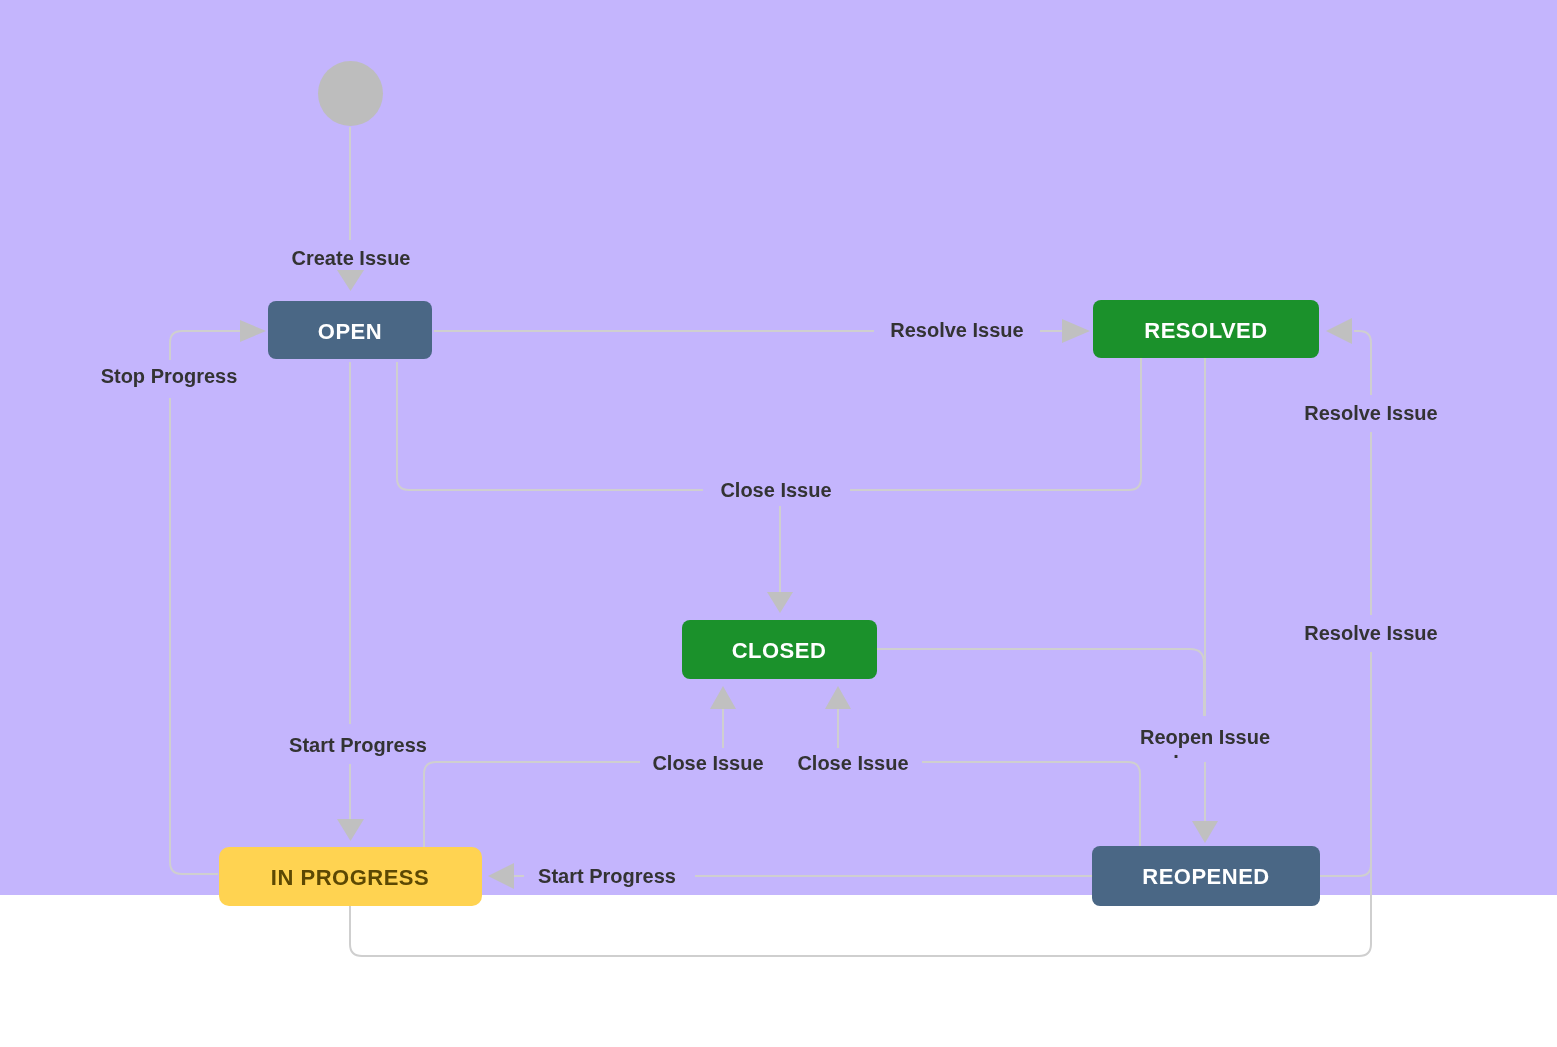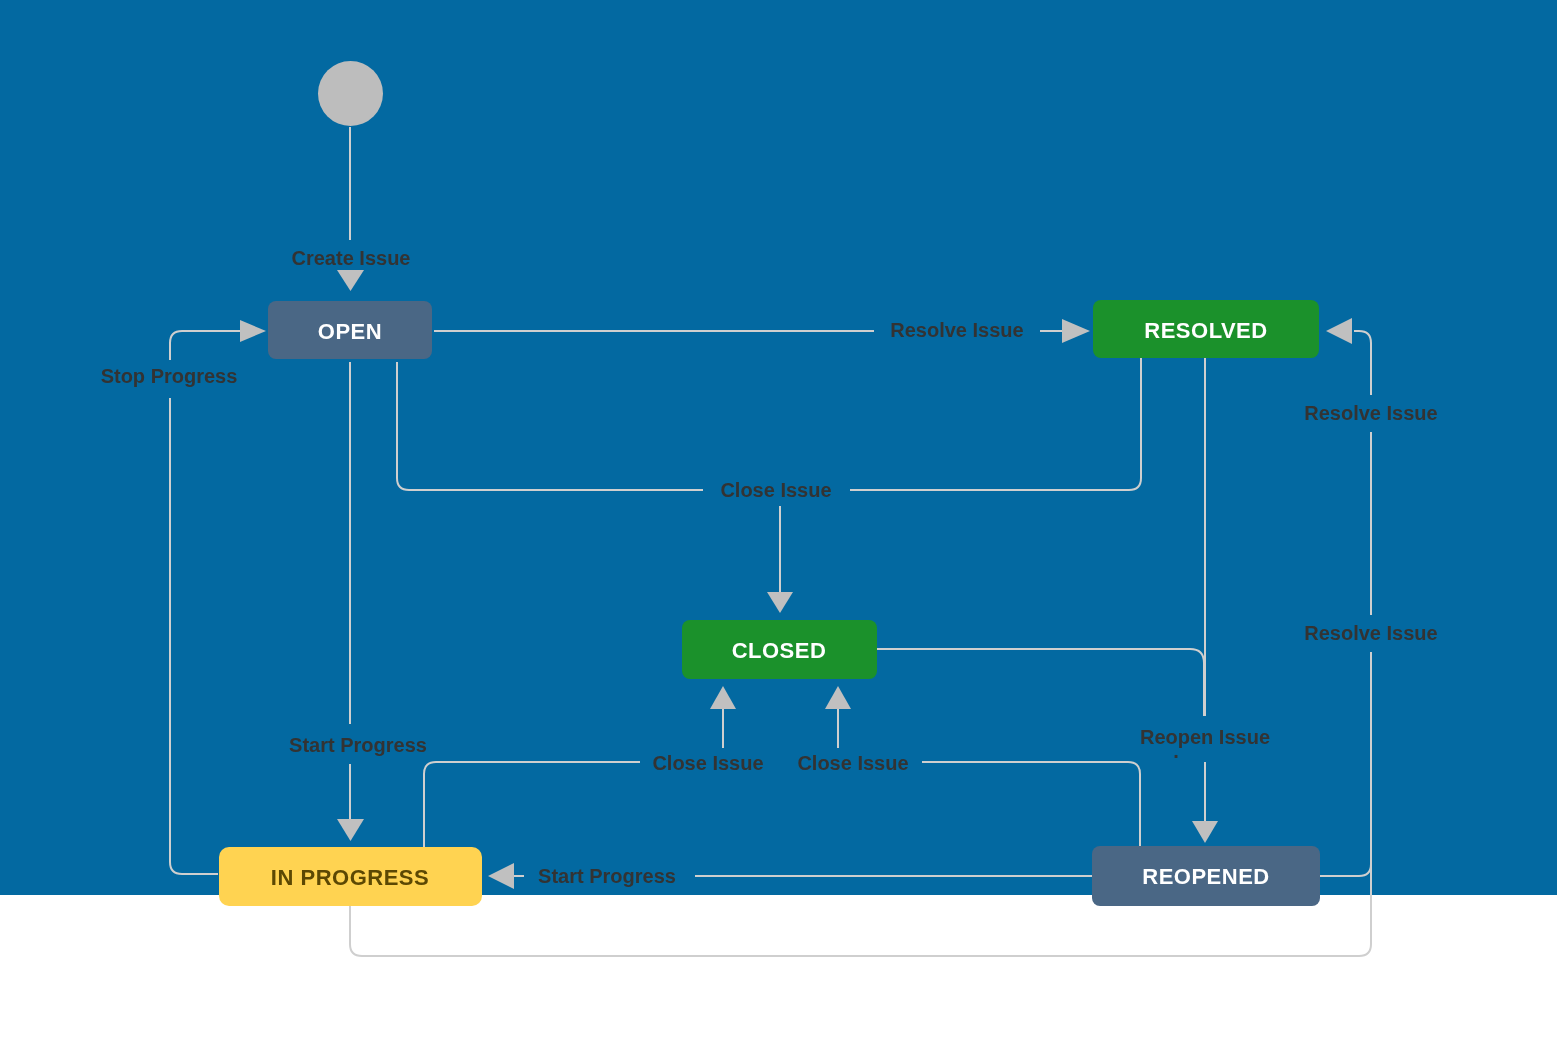--- a/index.html
+++ b/index.html
@@ -8,21 +8,21 @@
     background: #ffffff;
     width: 1557px;
     height: 1047px;
     overflow: hidden;
     font-family: "Liberation Sans", sans-serif;
   }
   .stage {
     position: relative;
     width: 1557px;
     height: 895px;
-    background: #0369a1;
+    background: #c4b5fd;
     text-align: center;
   }
   svg { display: block; }
   .edge {
     fill: none;
     stroke: #cfcfcf;
     stroke-width: 2;
     stroke-linecap: butt;
   }
   .arrowhead {

